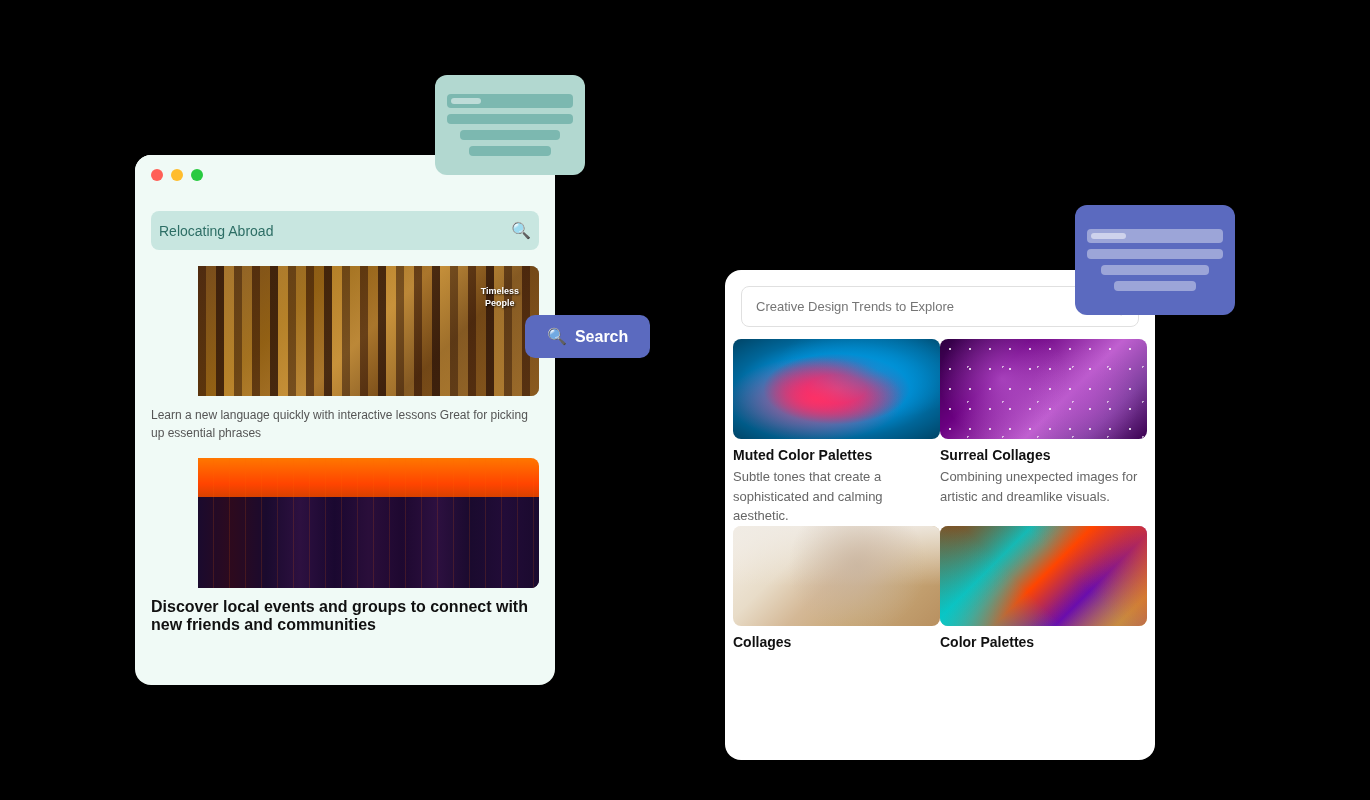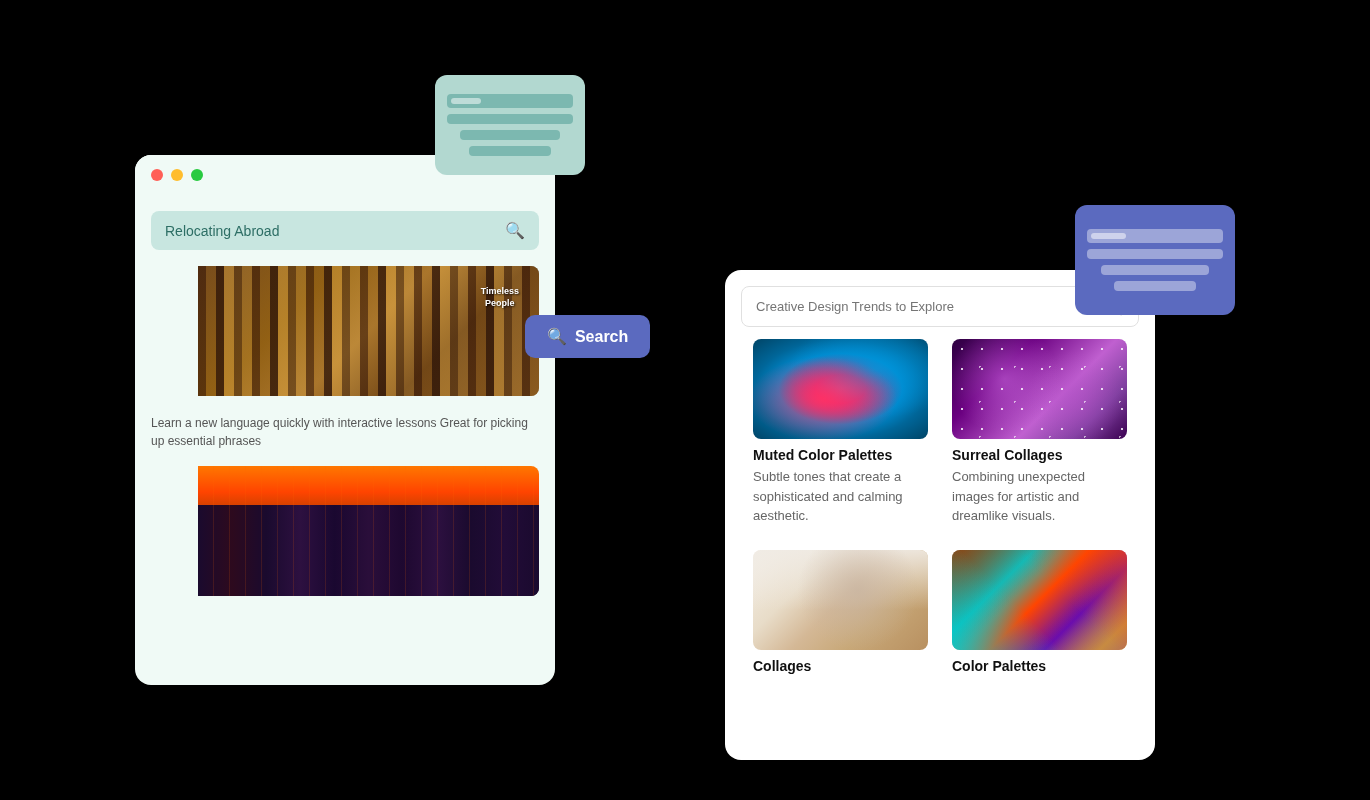--- a/index.html
+++ b/index.html
@@ -126,21 +126,21 @@
 
     .browser-content-left {
       padding: 16px;
     }
 
     .search-bar-green {
       display: flex;
       align-items: center;
       background: #c8e6e0;
       border-radius: 8px;
-      padding: 10px 14px;
+      padding: 10px 8px;
       margin-bottom: 16px;
     }
 
     .search-bar-green input {
       background: transparent;
       border: none;
       outline: none;
       flex: 1;
       font-size: 14px;
       color: #2d6e65;
@@ -153,21 +153,21 @@
 
     .card {
       margin-bottom: 16px;
     }
 
     .card-image {
       width: 100%;
       height: 130px;
       border-radius: 8px;
       overflow: hidden;
-      margin-bottom: 18px;
+      margin-bottom: 10px;
       padding-left: 47px;
     }
 
     
     .img-books {
       width: 100%;
       height: 100%;
       background: linear-gradient(135deg, #4a3728 0%, #8b6914 30%, #c8a050 50%, #3d2b1a 70%, #7a5c30 100%);
       position: relative;
       display: flex;
@@ -302,22 +302,22 @@
       border-radius: 10px;
       padding: 12px 22px;
       font-size: 16px;
       font-weight: 600;
       cursor: pointer;
     }
 
     .grid-2col {
       display: grid;
       grid-template-columns: 1fr 1fr;
-      gap: 24px;
-      padding: 0 28px 16px;
+      gap: 0;
+      padding: 0 8px 16px;
     }
 
     .grid-card {
       cursor: pointer;
     }
 
     .grid-card-image {
       width: 100%;
       height: 100px;
       border-radius: 8px;
@@ -464,20 +464,21 @@
           </div>
         </div>
         <div class="card-desc">Learn a new language quickly with interactive lessons
 Great for picking up essential phrases</div>
       </div>
 
       <div class="card">
         <div class="card-image">
           <div class="img-city"></div>
         </div>
+        <div class="card-title">Discover local events and groups to connect with new friends and communities</div>
       </div>
     </div>
   </div>
 
   <div class="search-btn-container">
     <button class="search-btn-el">
       <span>🔍</span>
       <span>Search</span>
     </button>
   </div>

